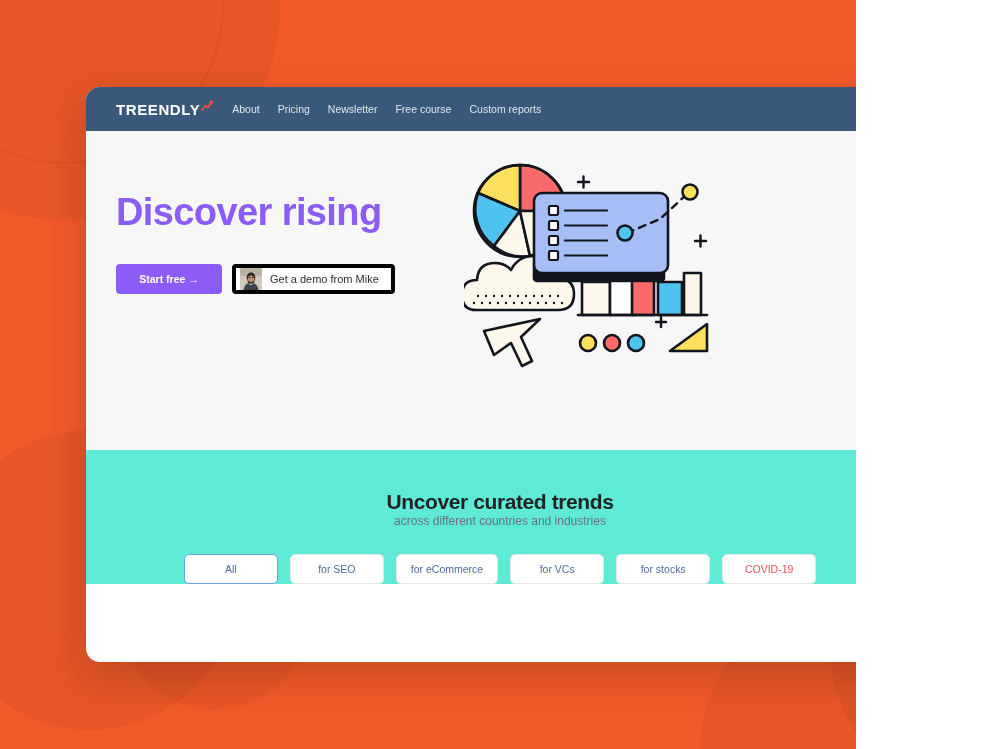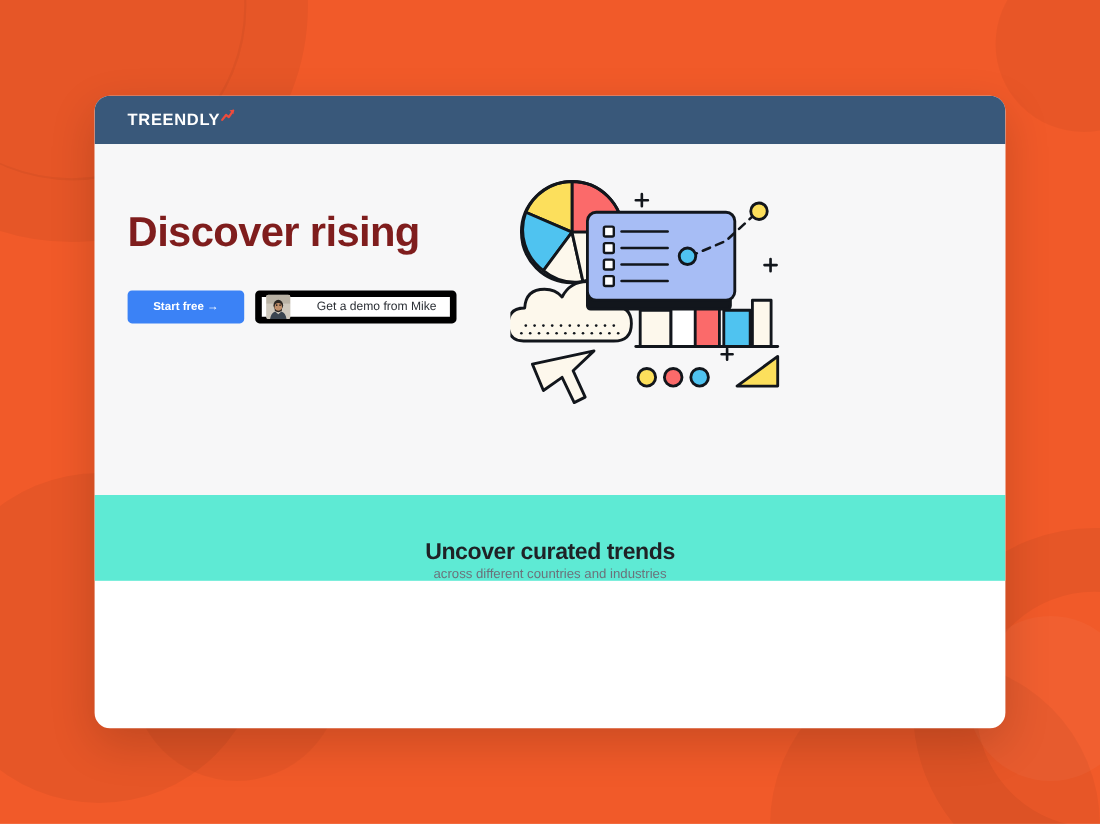--- a/index.html
+++ b/index.html
@@ -8,21 +8,21 @@
   html, body {
     width: 1000px;
     height: 749px;
     overflow: hidden;
     font-family: "Liberation Sans", sans-serif;
   }
 
   
   .backdrop {
     position: relative;
-    width: 1000px;
+    width: 856px;
     height: 749px;
     background: #f15a29;
     overflow: hidden;
   }
   .swirl {
     position: absolute;
     border-radius: 50%;
     background: rgba(0,0,0,0.045);
     pointer-events: none;
   }
@@ -101,21 +101,21 @@
   .hero-left {
     padding: 58px 0 0 30px;
     width: 400px;
     position: relative;
     z-index: 2;
   }
   .headline {
     font-size: 38px;
     line-height: 1.23;
     font-weight: bold;
-    color: #7f1d1d;
+    color: #8b5cf6;
     letter-spacing: -0.6px;
     position: relative;
   }
   .headline .ln { display: block; white-space: nowrap; position: relative; }
   .hl {
     position: relative;
     display: inline-block;
     padding: 0 6px;
     margin: 0 -2px;
     z-index: 1;
@@ -137,40 +137,40 @@
     color: #5f6872;
     letter-spacing: -0.1px;
   }
   .cta-row {
     display: flex;
     align-items: center;
     gap: 10px;
     margin-top: 28px;
   }
   .btn-primary {
-    background: #3b82f6;
+    background: #8b5cf6;
     color: #ffffff;
     border: none;
     border-radius: 4px;
     font-size: 10.5px;
     font-weight: bold;
     padding: 0 14px;
     height: 30px;
     min-width: 106px;
     cursor: pointer;
     font-family: inherit;
   }
   .btn-demo {
     display: flex;
     align-items: center;
-    gap: 24px;
+    gap: 8px;
     height: 30px;
     padding: 0 12px 0 4px;
     background: #ffffff;
-    border: 6px solid #000000;
+    border: 4px solid #000000;
     border-radius: 4px;
     font-size: 11px;
     color: #2b2f35;
     cursor: pointer;
   }
   .avatar {
     width: 22px; height: 22px;
     border-radius: 2px;
     overflow: hidden;
     flex: 0 0 auto;
@@ -251,20 +251,27 @@
 
     <div class="navbar">
       <div class="logo">
         <span>TREENDLY</span>
         <span class="logo-arrow">
           <svg width="13" height="13" viewBox="0 0 13 13">
             <path d="M1 11 L4.5 6.5 L7 8.5 L11 2.5" stroke="#ef4b3c" stroke-width="2" fill="none" stroke-linecap="round" stroke-linejoin="round"></path>
             <path d="M7.6 2.2 L11.6 1.8 L11.2 5.8 Z" fill="#ef4b3c"></path>
           </svg>
         </span>
+      </div>
+      <div class="nav-links">
+        <a class="nav-link" href="#">About</a>
+        <a class="nav-link" href="#">Pricing</a>
+        <a class="nav-link" href="#">Newsletter</a>
+        <a class="nav-link" href="#">Free course</a>
+        <a class="nav-link" href="#">Custom reports</a>
       </div>
     </div>
 
     <div class="hero">
 
       <div class="hero-left">
         <h1 class="headline">
           <span class="ln">
             <span>Discover rising</span>
           </span>
@@ -380,16 +387,24 @@
             </g>
           </svg>
         </div>
       </div>
     </div>
 
     <div class="section">
       <h2 class="section-title">Uncover curated trends</h2>
       <p class="section-sub">across different countries and industries</p>
 
+      <div class="pill-row">
+        <button class="pill active">All</button>
+        <button class="pill">for SEO</button>
+        <button class="pill">for eCommerce</button>
+        <button class="pill">for VCs</button>
+        <button class="pill">for stocks</button>
+        <button class="pill danger">COVID-19</button>
+      </div>
     </div>
 
   </div>
 </div>
 
 </body></html>

